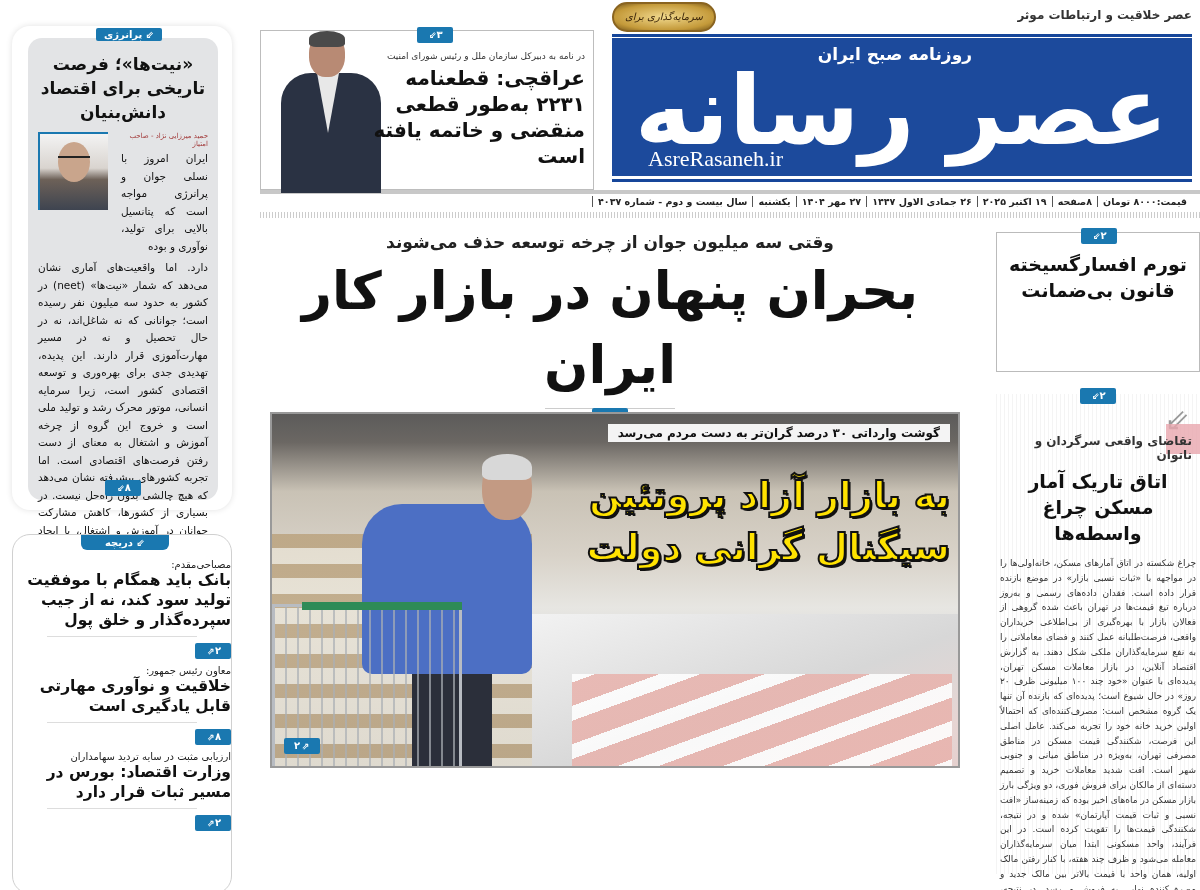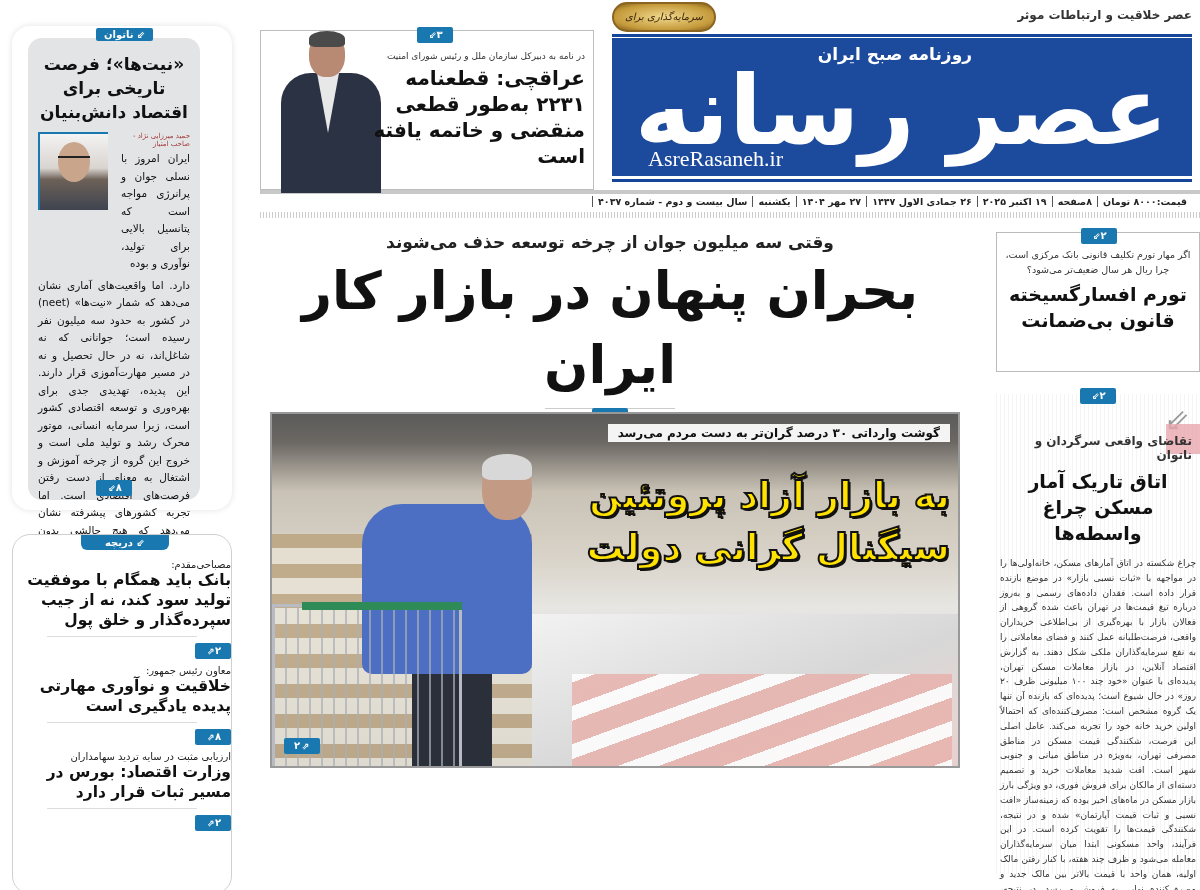--- a/index.html
+++ b/index.html
@@ -15,21 +15,21 @@
   }
   .badge .arr { font-size: 9px; margin-left: 2px; }
 
   
   #left { position: absolute; left: 12px; top: 26px; width: 220px; }
   .editorial-card {
     position: absolute; left: 0; top: 0; width: 220px; height: 484px;
     background: #fff; border-radius: 18px; box-shadow: 0 0 6px rgba(0,0,0,0.12);
   }
   .editorial-inner {
-    position: absolute; left: 16px; top: 12px; width: 172px; height: 462px;
+    position: absolute; left: 16px; top: 12px; width: 190px; height: 462px;
     background: #e3e4e6; border-radius: 14px; padding: 14px 10px 0 10px;
   }
   .editorial-tag {
     position: absolute; left: 84px; top: 2px; background: #1a78b0; color:#fff;
     font-size: 10px; font-weight: bold; padding: 1px 8px; border-radius: 2px;
   }
   .editorial-title { font-size: 17px; font-weight: bold; text-align: center; line-height: 24px; }
   .author-row { display: flex; flex-direction: row-reverse; margin-top: 8px; gap: 13px; }
   .author-photo {
     width: 70px; height: 78px; flex: none; border-left: 2px solid #1a78b0; border-top: 2px solid #1a78b0;
@@ -215,35 +215,35 @@
         <div class="author-text">
           <div class="author-byline">حمید میرزایی نژاد - صاحب امتیاز</div>
           <div class="body-small">ایران امروز با نسلی جوان و پرانرژی مواجه است که پتانسیل بالایی برای تولید، نوآوری و بوده</div>
         </div>
       </div>
       <div class="body-small editorial-more">دارد. اما واقعیت‌های آماری نشان می‌دهد که شمار «نیت‌ها» (neet) در کشور به حدود سه میلیون نفر رسیده است؛ جوانانی که نه شاغل‌اند، نه در حال تحصیل و نه در مسیر مهارت‌آموزی قرار دارند. این پدیده، تهدیدی جدی برای بهره‌وری و توسعه اقتصادی کشور است، زیرا سرمایه انسانی، موتور محرک رشد و تولید ملی است و خروج این گروه از چرخه آموزش و اشتغال به معنای از دست رفتن فرصت‌های اقتصادی است. اما تجربه کشورهای پیشرفته نشان می‌دهد که هیچ چالشی بدون راه‌حل نیست. در بسیاری از کشورها، کاهش مشارکت جوانان در آموزش و اشتغال، با ایجاد برنامه‌های مهارت‌آموزی منعطف، استارتاپ‌ها، مشوق‌های شغلی و اقتصاد دیجیتال حل شده است.</div>
       <div class="editorial-footer">
         <span class="badge"><span>۸</span><span class="arr">⇙</span></span>
       </div>
     </div>
-    <div class="editorial-tag"><span>⇙</span> <span>ناتوان</span></div>
+    <div class="editorial-tag"><span>⇙</span> <span>پرانرژی</span></div>
   </div>
 
   <div class="window-card">
     <div class="window-tag"><span>⇙</span> <span>دریچه</span></div>
     <div style="padding-top:24px">
       <div class="win-item">
         <div class="win-kicker">مصباحی‌مقدم:</div>
         <div class="win-title">بانک باید همگام با موفقیت تولید سود کند، نه از جیب سپرده‌گذار و خلق پول</div>
         <div class="win-sep"></div>
         <span class="badge"><span>۲</span><span class="arr">⇗</span></span>
       </div>
       <div class="win-item" style="margin-top:6px">
         <div class="win-kicker">معاون رئیس جمهور:</div>
-        <div class="win-title">خلاقیت و نوآوری مهارتی پدیده یادگیری است</div>
+        <div class="win-title">خلاقیت و نوآوری مهارتی قابل یادگیری است</div>
         <div class="win-sep"></div>
         <span class="badge"><span>۸</span><span class="arr">⇗</span></span>
       </div>
       <div class="win-item" style="margin-top:6px">
         <div class="win-kicker">ارزیابی مثبت در سایه تردید سهامداران</div>
         <div class="win-title">وزارت اقتصاد: بورس در مسیر ثبات قرار دارد</div>
         <div class="win-sep"></div>
         <span class="badge"><span>۲</span><span class="arr">⇗</span></span>
       </div>
     </div>
@@ -273,21 +273,20 @@
   <div class="photo-title rtl">
     <div>به بازار آزاد پروتئین</div>
     <div>سیگنال گرانی دولت</div>
   </div>
   <span class="badge photo-badge"><span>۲</span><span class="arr">⇗</span></span>
 </div>
 
 <div id="right" class="rtl">
   <div class="infl-box">
     <span class="badge"><span>۲</span><span class="arr">⇙</span></span>
-    <div class="infl-kicker">اگر مهار تورم تکلیف قانونی بانک مرکزی است، چرا ریال هر سال ضعیف‌تر می‌شود؟</div>
     <div class="infl-title">تورم افسارگسیخته قانون بی‌ضمانت</div>
   </div>
   <div class="house-box">
     <span class="badge"><span>۲</span><span class="arr">⇙</span></span>
     <div class="house-arrow">⇙</div>
     <div class="house-band"></div>
     <div class="house-kicker">تقاضای واقعی سرگردان و ناتوان</div>
     <div class="house-title">اتاق تاریک آمار مسکن چراغ واسطه‌ها</div>
     <div class="house-body">چراغ شکسته در اتاق آمارهای مسکن، خانه‌اولی‌ها را در مواجهه با «ثبات نسبی بازار» در موضع بازنده قرار داده است. فقدان داده‌های رسمی و به‌روز درباره تیغ قیمت‌ها در تهران باعث شده گروهی از فعالان بازار با بهره‌گیری از بی‌اطلاعی خریداران واقعی، فرصت‌طلبانه عمل کنند و فضای معاملاتی را به نفع سرمایه‌گذاران ملکی شکل دهند. به گزارش اقتصاد آنلاین، در بازار معاملات مسکن تهران، پدیده‌ای با عنوان «خود چند ۱۰۰ میلیونی ظرف ۲۰ روز» در حال شیوع است؛ پدیده‌ای که بازنده آن تنها یک گروه مشخص است: مصرف‌کننده‌ای که احتمالاً اولین خرید خانه خود را تجربه می‌کند. عامل اصلی این فرصت، شکنندگی قیمت مسکن در مناطق مصرفی تهران، به‌ویژه در مناطق میانی و جنوبی شهر است. افت شدید معاملات خرید و تصمیم دسته‌ای از مالکان برای فروش فوری، دو ویژگی بارز بازار مسکن در ماه‌های اخیر بوده که زمینه‌ساز «افت نسبی و ثبات قیمت آپارتمان» شده و در نتیجه، شکنندگی قیمت‌ها را تقویت کرده است. در این فرآیند، واحد مسکونی ابتدا میان سرمایه‌گذاران معامله می‌شود و ظرف چند هفته، با کنار رفتن مالک اولیه، همان واحد با قیمت بالاتر بین مالک جدید و مصرف‌کننده نهایی به فروش می‌رسد. در نتیجه، خریداران مصرفی که می‌توانستند از شرایط شکننده بازار به نفع خود استفاده کنند، در عمل بازنده این چرخه سودآور سرمایه‌گذاران می‌شوند.</div>
   </div>

